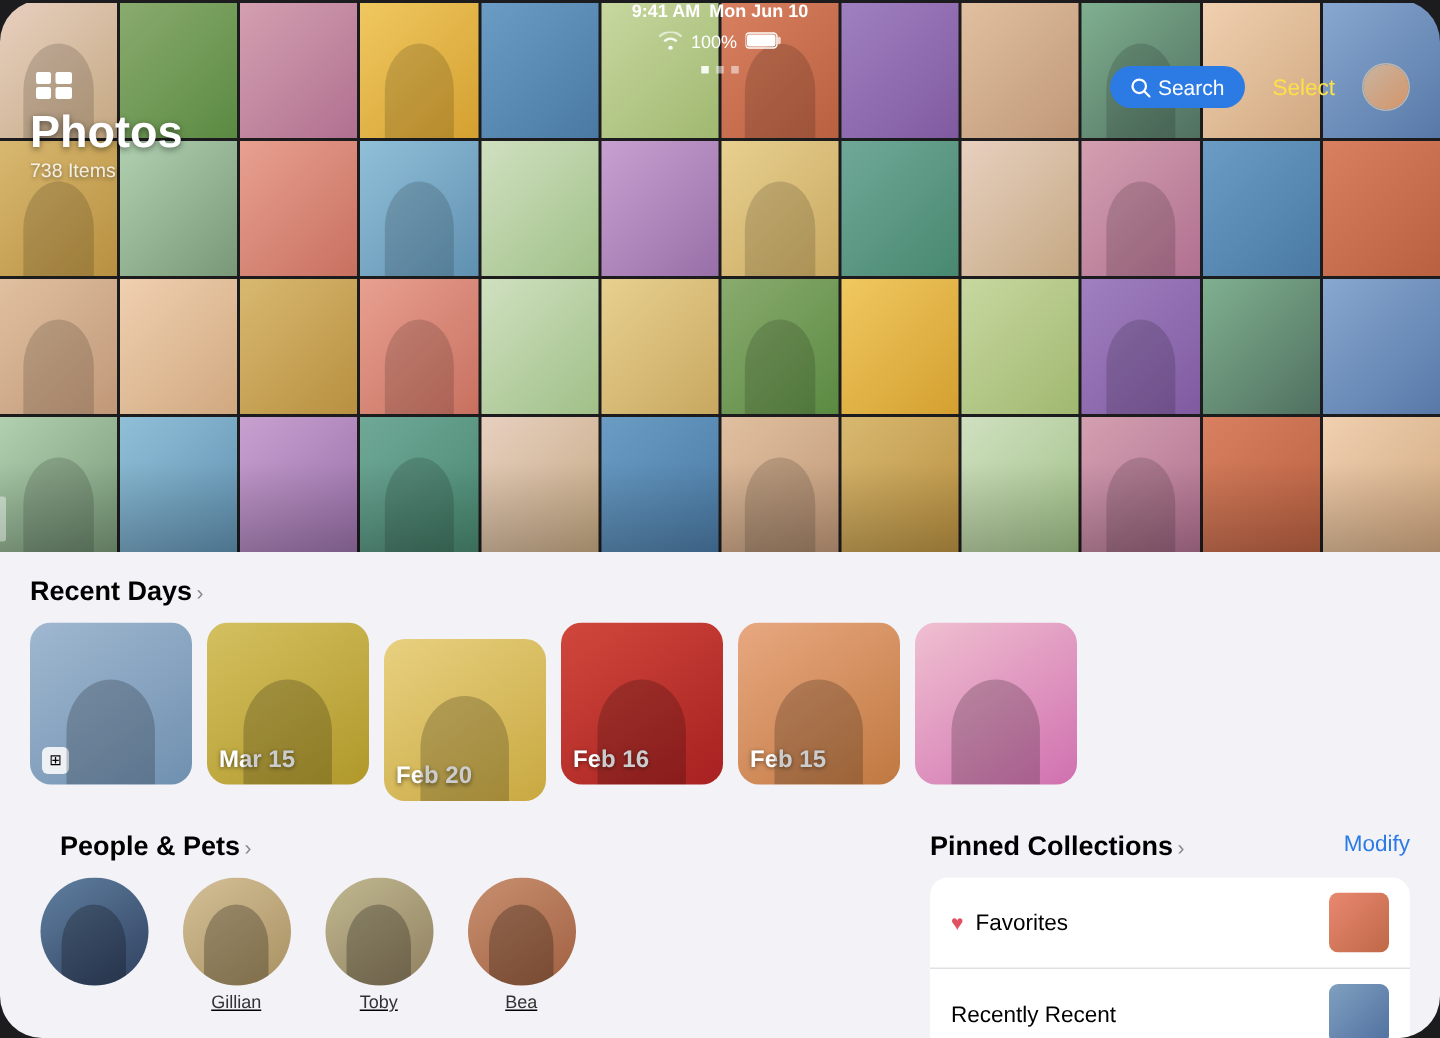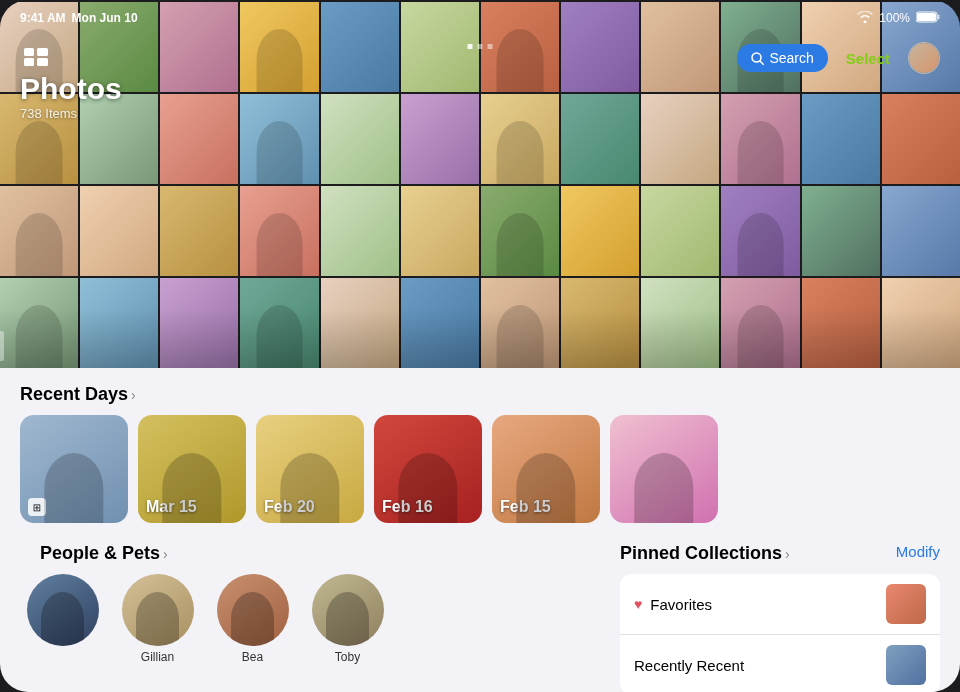--- a/index.html
+++ b/index.html
@@ -16,20 +16,21 @@
     
     .status-bar {
       position: absolute;
       top: 0; left: 0; right: 0;
       height: 36px;
       display: flex;
       align-items: center;
       justify-content: space-between;
       padding: 0 20px;
       z-index: 10;
+      flex-direction: column;
     }
     .status-left {
       display: flex;
       align-items: center;
       gap: 6px;
       font-size: 12px;
       font-weight: 600;
       color: #fff;
     }
     .status-right {
@@ -77,24 +78,24 @@
       padding: 6px 14px;
       font-size: 14px;
       font-weight: 500;
       cursor: pointer;
       display: flex;
       align-items: center;
       gap: 5px;
     }
     .select-btn {
       background: none;
-      color: #84cc16;
+      color: #fde047;
       border: none;
       font-size: 15px;
-      font-weight: 700;
+      font-weight: 400;
       cursor: pointer;
       padding: 4px 8px;
     }
     .avatar-btn {
       width: 32px; height: 32px;
       border-radius: 50%;
       background: #888;
       border: 1.5px solid rgba(255,255,255,0.4);
       overflow: hidden;
       cursor: pointer;
@@ -239,21 +240,21 @@
       width: 18px; height: 18px;
       background: rgba(255,255,255,0.85);
       border-radius: 4px;
       display: flex; align-items: center; justify-content: center;
       font-size: 10px;
     }
 
     
     .dc1 { background: linear-gradient(145deg, #a0b8d0, #7090b0); }
     .dc2 { background: linear-gradient(145deg, #d4c060, #b0982a); }
-    .dc3 { background: linear-gradient(145deg, #e8d080, #c8a840); }
+    .dc3 { background: linear-gradient(145deg, #e8d080, #c8a840); margin-top: 11px; }
     .dc4 { background: linear-gradient(145deg, #c8884c, #a06830); }
     .dc5 { background: linear-gradient(145deg, #d0483c, #a82020); }
     .dc6 { background: linear-gradient(145deg, #e8a880, #c07840); }
     .dc7 { background: linear-gradient(145deg, #d0d8c0, #a0b090); }
     .dc8 { background: linear-gradient(145deg, #f0c0d0, #d070b0); }
 
     
     .bottom-sections-row {
       display: flex;
       gap: 0;
@@ -371,20 +372,21 @@
 
     
     .wifi-icon { font-size: 14px; }
     .person-card-outer {
       display: flex;
       flex-direction: column;
       align-items: center;
       cursor: pointer;
       width: 85px;
       flex-shrink: 0;
+      text-decoration: underline;
     }
     .person-circle {
       width: 72px;
       height: 72px;
       border-radius: 50%;
       overflow: hidden;
       margin-bottom: 4px;
     }
     .person-name {
       font-size: 12px;
@@ -694,34 +696,34 @@
           </div>
           <div class="person-card-outer">
             <div class="person-circle pc2">
               <div style="width: 100%; height: 100%; display: flex; align-items: flex-end; justify-content: center;">
                 <div style="width: 60%; height: 75%; background: rgba(0, 0, 0, 0.25); border-radius: 50% 50% 0px 0px;"></div>
               </div>
             </div>
             <div class="person-name">Gillian</div>
           </div>
           <div class="person-card-outer">
+            <div class="person-circle pc4">
+              <div style="width: 100%; height: 100%; display: flex; align-items: flex-end; justify-content: center;">
+                <div style="width: 60%; height: 75%; background: rgba(0, 0, 0, 0.25); border-radius: 50% 50% 0px 0px;"></div>
+              </div>
+            </div>
+            <div class="person-name">Toby</div>
+          </div>
+          <div class="person-card-outer">
             <div class="person-circle pc3">
               <div style="width: 100%; height: 100%; display: flex; align-items: flex-end; justify-content: center;">
                 <div style="width: 60%; height: 75%; background: rgba(0, 0, 0, 0.25); border-radius: 50% 50% 0px 0px;"></div>
               </div>
             </div>
             <div class="person-name">Bea</div>
-          </div>
-          <div class="person-card-outer">
-            <div class="person-circle pc4">
-              <div style="width: 100%; height: 100%; display: flex; align-items: flex-end; justify-content: center;">
-                <div style="width: 60%; height: 75%; background: rgba(0, 0, 0, 0.25); border-radius: 50% 50% 0px 0px;"></div>
-              </div>
-            </div>
-            <div class="person-name">Toby</div>
           </div>
         </div>
     </div>
 
     <div class="pinned-section">
       <div class="pinned-header" style="padding-top:4px;">
         <div class="pinned-header-left">
           <span class="pinned-title">Pinned Collections</span>
           <span class="pinned-chevron">›</span>
         </div>

